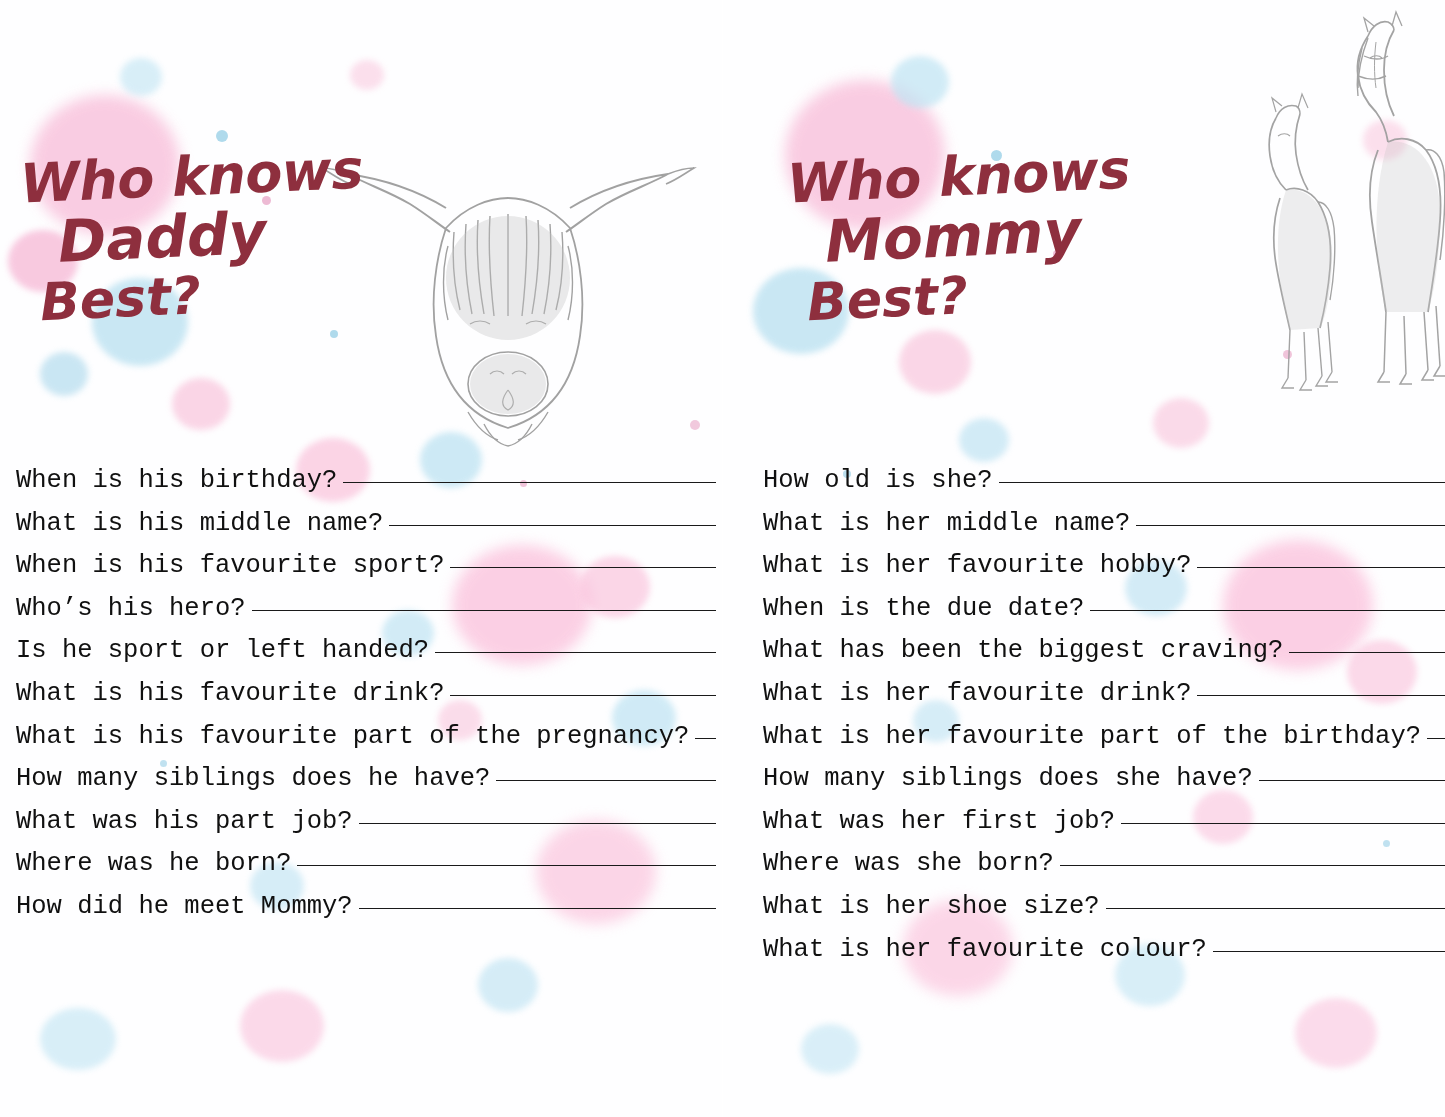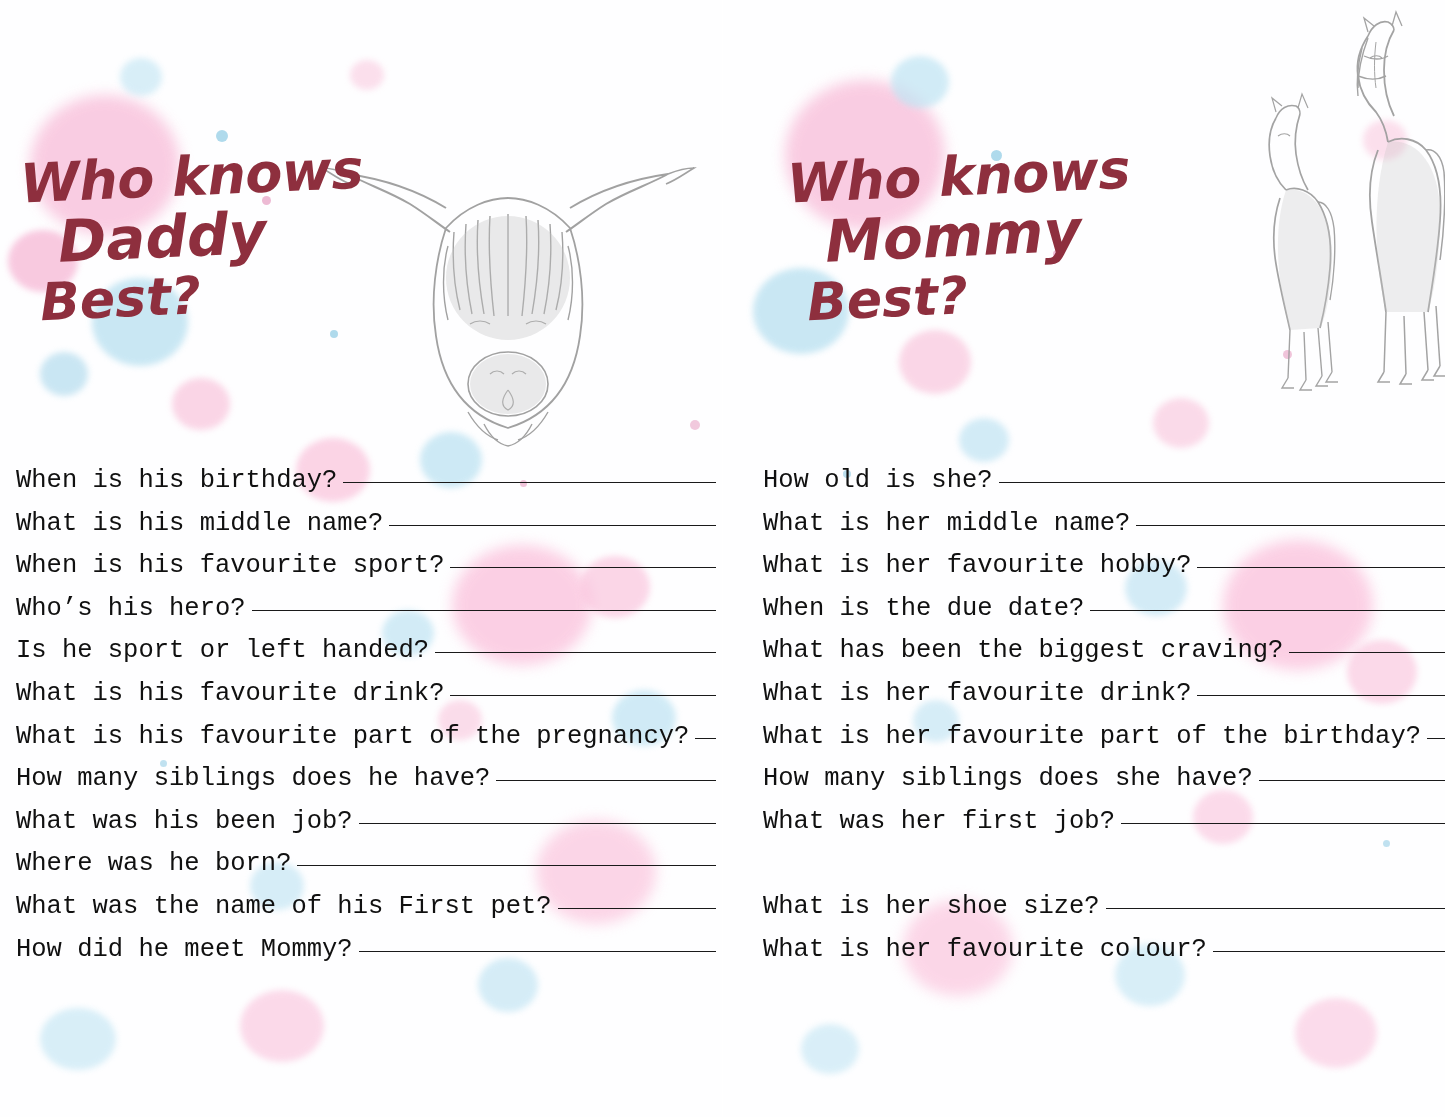--- a/index.html
+++ b/index.html
@@ -241,29 +241,25 @@
         </div>
       <div class="q">
           <span class="qtext">What is his favourite part of the pregnancy?</span>
           <span class="qline"></span>
         </div>
       <div class="q">
           <span class="qtext">How many siblings does he have?</span>
           <span class="qline"></span>
         </div>
       <div class="q">
-          <span class="qtext">What was his been job?</span>
+          <span class="qtext">What was his part job?</span>
           <span class="qline"></span>
         </div>
       <div class="q">
           <span class="qtext">Where was he born?</span>
-          <span class="qline"></span>
-        </div>
-      <div class="q">
-          <span class="qtext">What was the name of his First pet?</span>
           <span class="qline"></span>
         </div>
       <div class="q">
           <span class="qtext">How did he meet Mommy?</span>
           <span class="qline"></span>
         </div>
     </div>
   </div>
 
   <div class="divider"></div>
@@ -378,20 +374,21 @@
         </div>
       <div class="q">
           <span class="qtext">How many siblings does she have?</span>
           <span class="qline"></span>
         </div>
       <div class="q">
           <span class="qtext">What was her first job?</span>
           <span class="qline"></span>
         </div>
       <div class="q">
+          <span class="qtext">Where was she born?</span>
           <span class="qline"></span>
         </div>
       <div class="q">
           <span class="qtext">What is her shoe size?</span>
           <span class="qline"></span>
         </div>
       <div class="q">
           <span class="qtext">What is her favourite colour?</span>
           <span class="qline"></span>
         </div>

